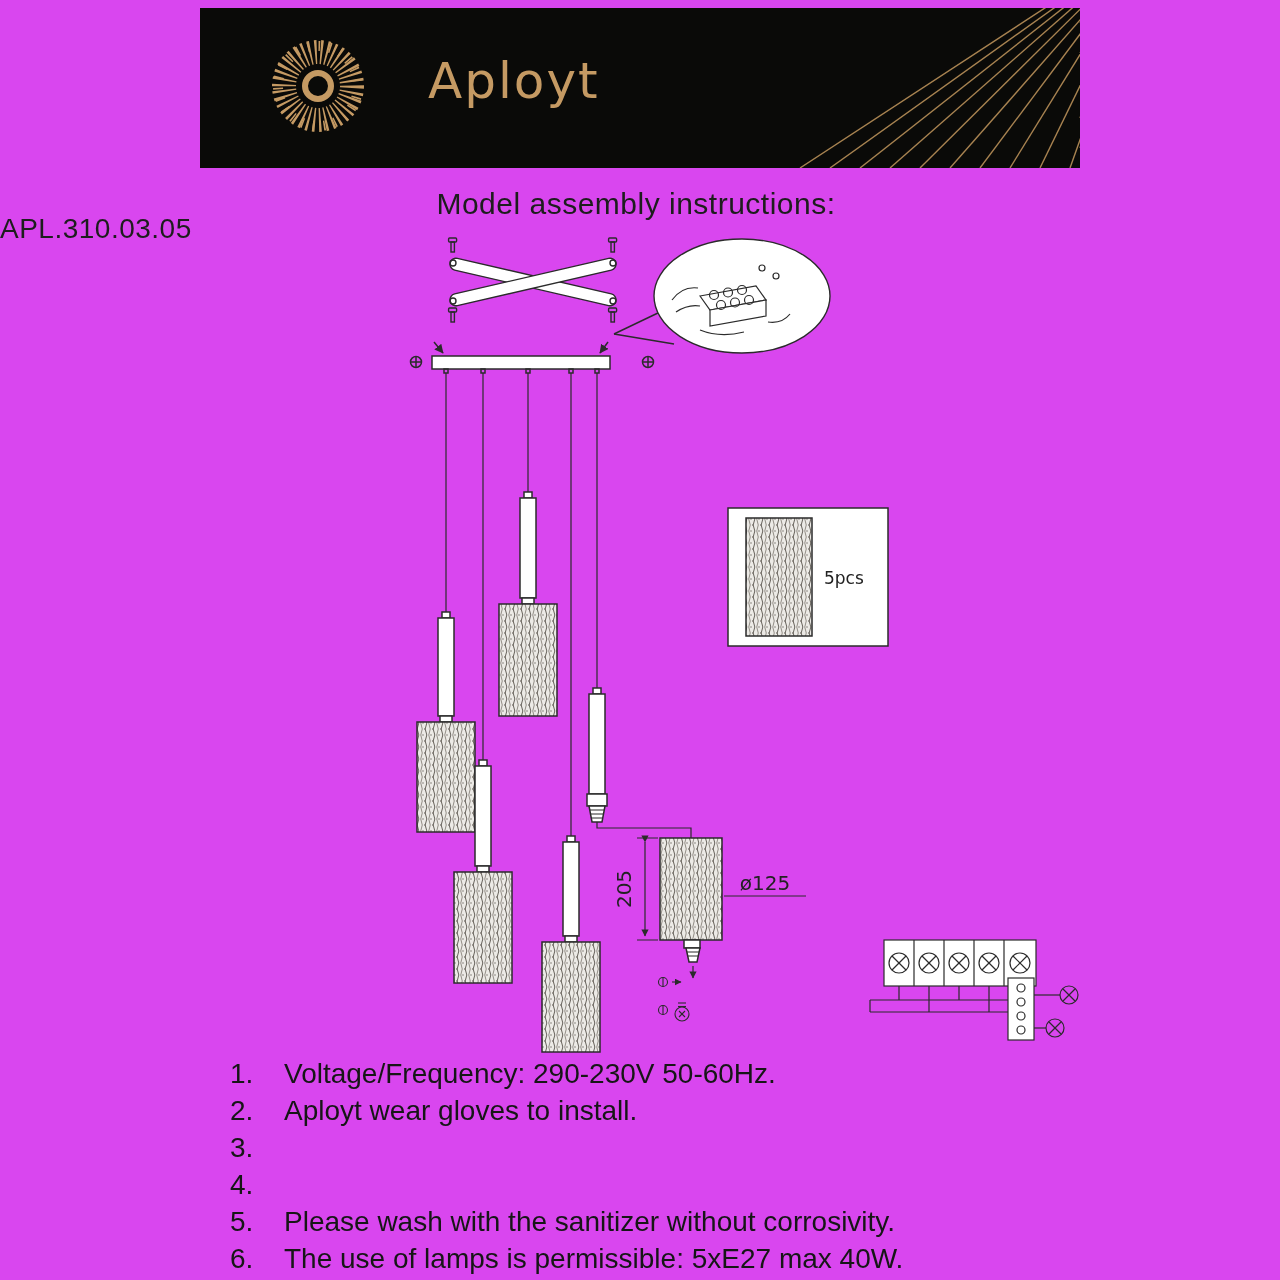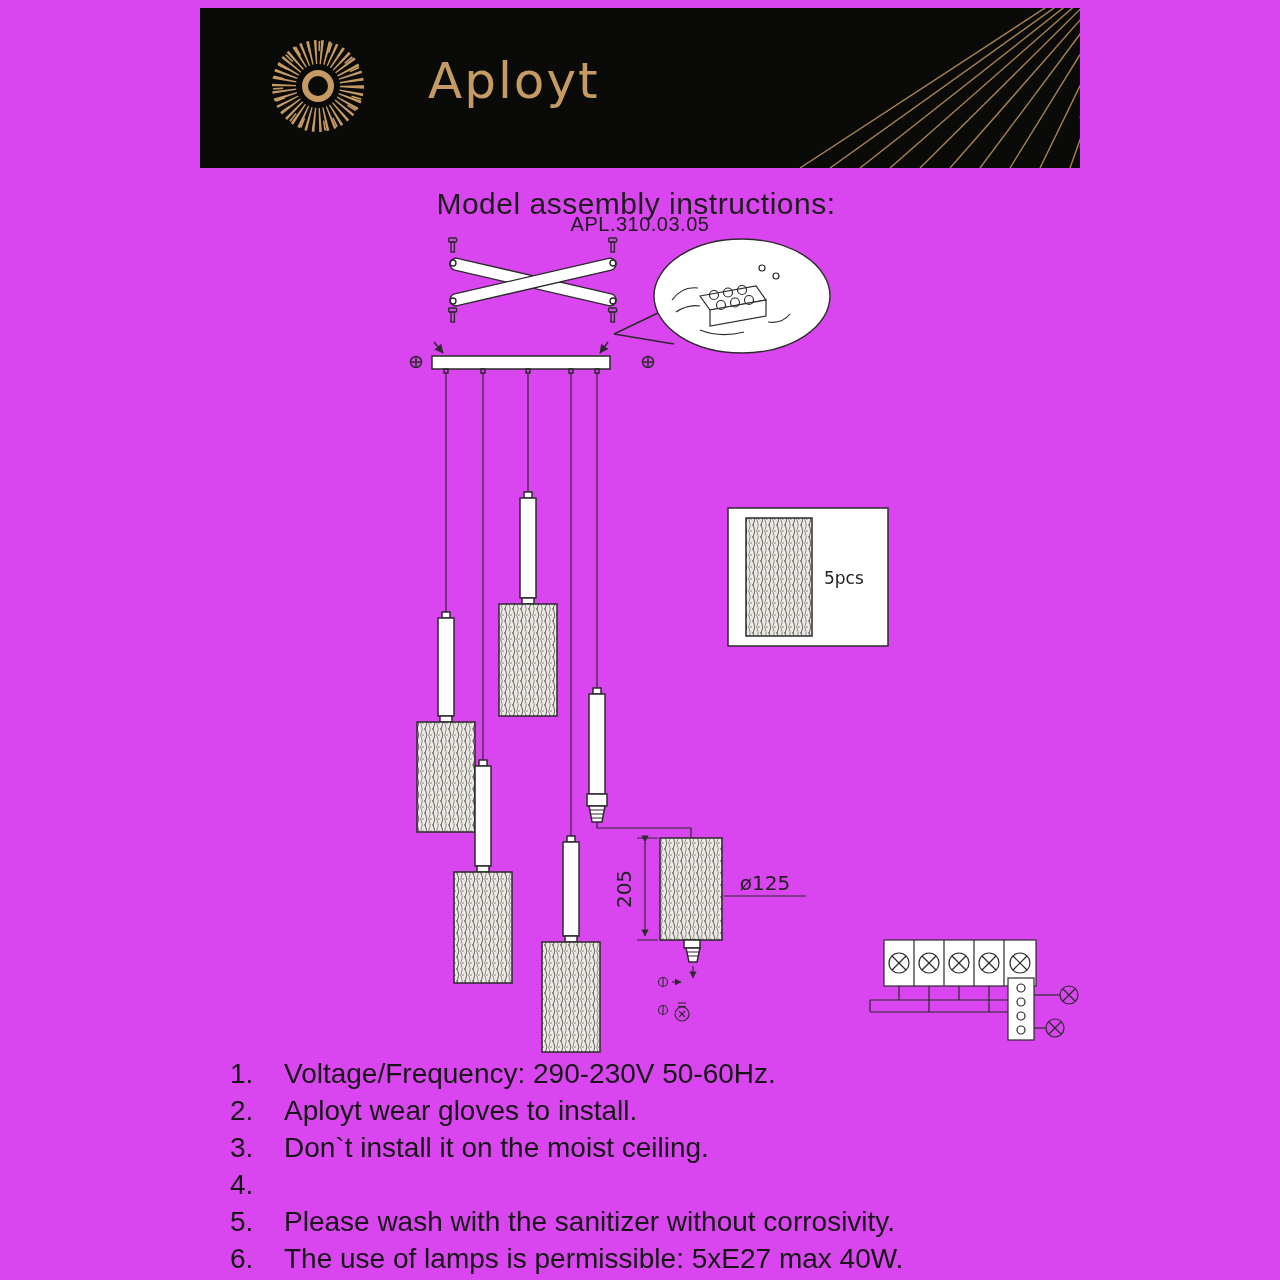--- a/index.html
+++ b/index.html
@@ -16,22 +16,22 @@
   .brand-text{
     position:absolute;left:228px;top:44px;font-size:50px;font-weight:500;
     letter-spacing:2px;color:#c59a63;font-family:"DejaVu Sans", sans-serif;
   }
   
   .page-title{
     position:absolute;left:0;right:8px;top:176px;text-align:center;
     font-size:30px;letter-spacing:.5px;color:#1d1d1d;margin-top:11px;
   }
   .model-number{
-    position:absolute;left:0;right:0;top:213px;text-align:center;
-    font-size:20px;letter-spacing:.5px;color:#1d1d1d;
+    position:absolute;left:0;right:0;top:213px;text-align:left;
+    font-size:28px;letter-spacing:.5px;color:#1d1d1d;
   }
   
   .drawing{position:absolute;left:0;top:0;width:1280px;height:1280px;}
   .drawing text{
     font-family:"DejaVu Sans", sans-serif;fill:#222222;stroke:none;
   }
   
   .instructions{
     position:absolute;left:230px;top:1058px;margin:0;padding:0;list-style:none;
     font-size:28px;color:#161616;
@@ -284,21 +284,20 @@
     <li>
       <span class="num">1.</span>
       <span class="txt">Voltage/Frequency: 290-230V 50-60Hz.</span>
     </li>
     <li>
       <span class="num">2.</span>
       <span class="txt">Aployt wear gloves to install.</span>
     </li>
     <li>
       <span class="num">3.</span>
-      <span class="txt">Don`t install it on the moist ceiling.</span>
     </li>
     <li>
       <span class="num">4.</span>
     </li>
     <li>
       <span class="num">5.</span>
       <span class="txt">Please wash with the sanitizer without corrosivity.</span>
     </li>
     <li>
       <span class="num">6.</span>

